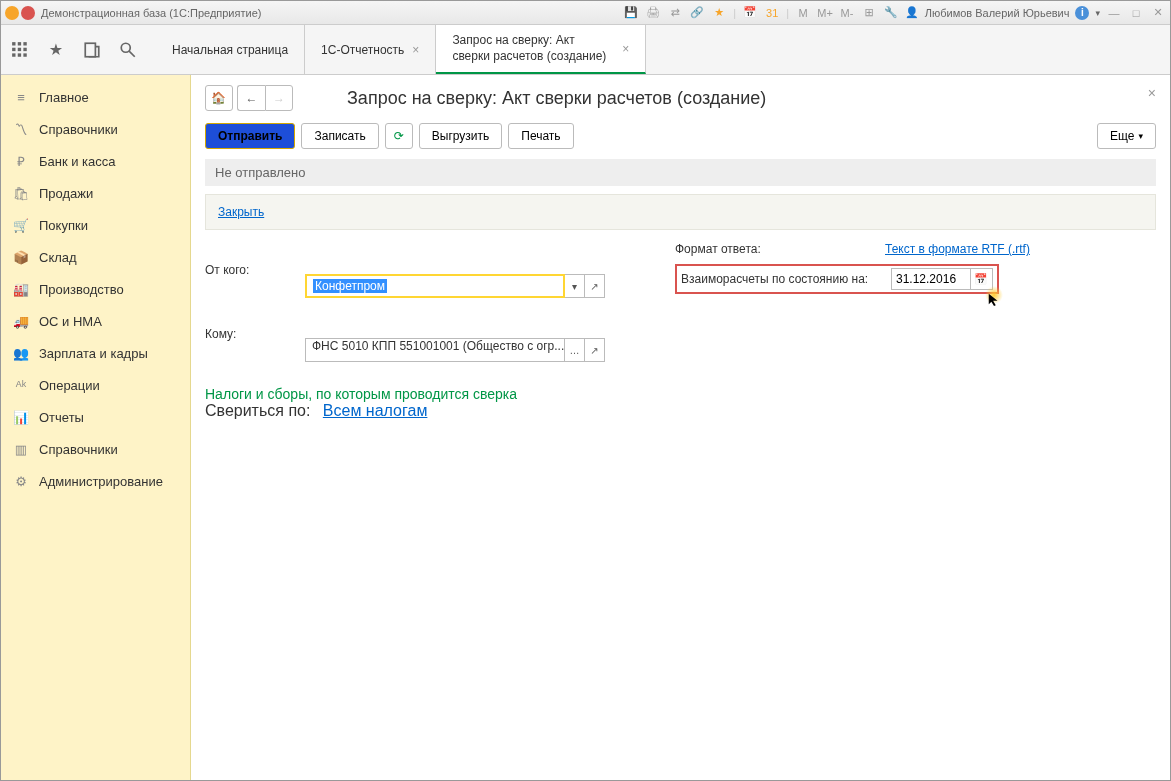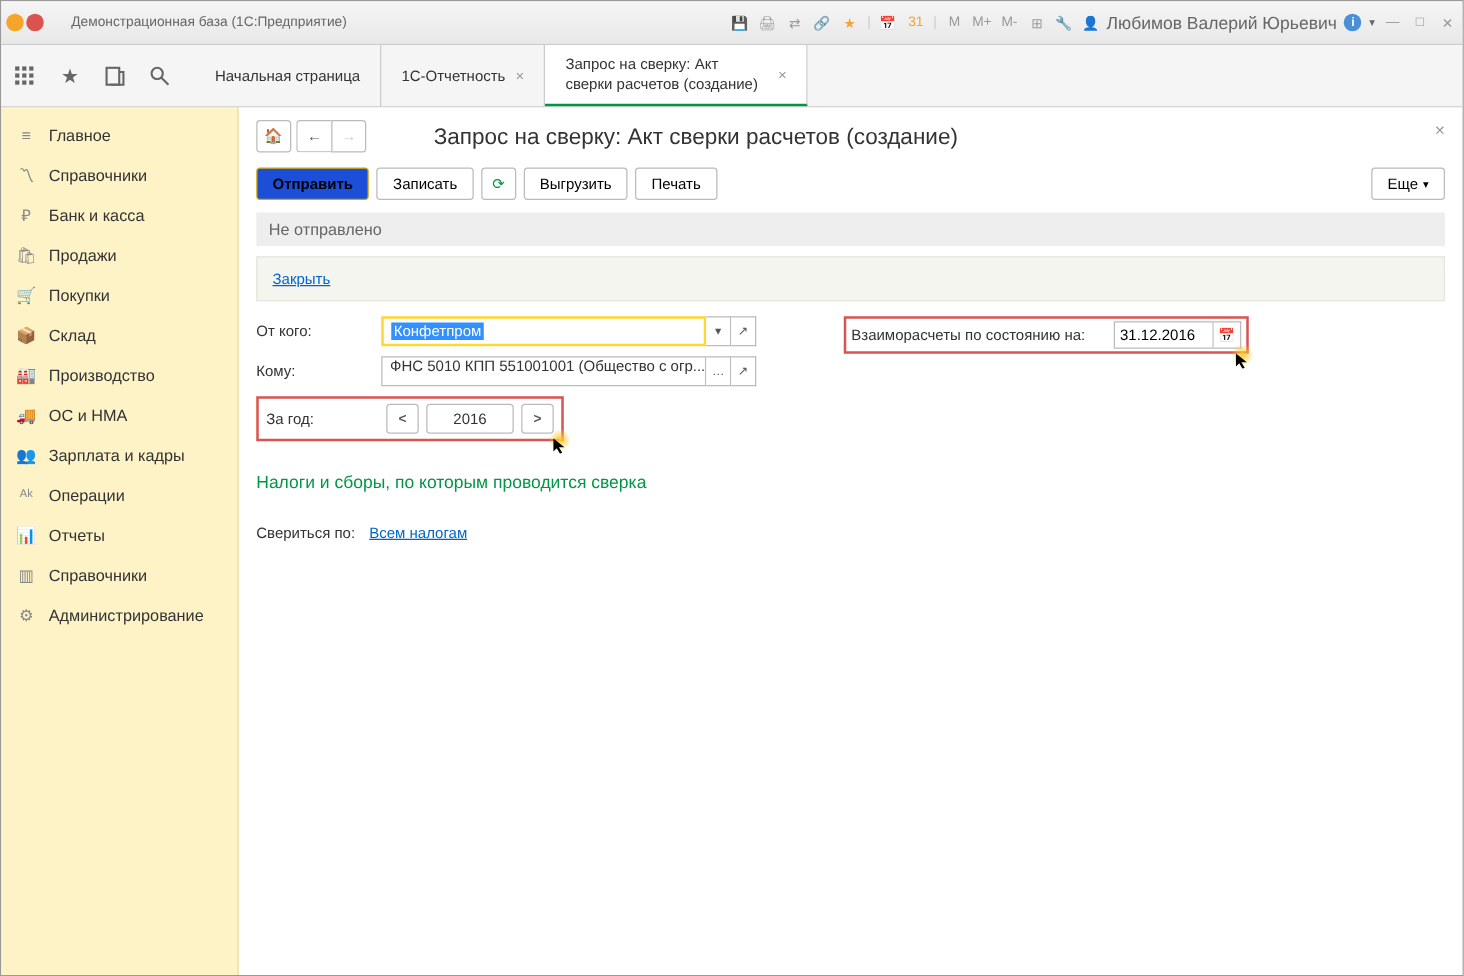--- a/index.html
+++ b/index.html
@@ -1,27 +1,27 @@
 <!DOCTYPE html>
 <html><head>
 <meta charset="utf-8">
 <style>
   * { box-sizing: border-box; margin: 0; padding: 0; }
   body { font-family: Arial, sans-serif; font-size: 12px; color: #333; background: #fff; width: 1171px; height: 781px; overflow: hidden; border: 1px solid #999; }
   
   
-  .titlebar { height: 35px; background: linear-gradient(#f5f5f5, #e8e8e8); display: flex; align-items: center; padding: 0 4px; border-bottom: 1px solid #ccc; font-size: 11px; color: #666; gap: 16px; }
+  .titlebar { height: 24px; background: linear-gradient(#f5f5f5, #e8e8e8); display: flex; align-items: center; padding: 0 4px; border-bottom: 1px solid #ccc; font-size: 11px; color: #666; }
   .titlebar .tb-icons { display: flex; gap: 2px; margin-right: 6px; }
   .tb-circle { width: 14px; height: 14px; border-radius: 50%; display: inline-block; }
   .tb-circle.orange { background: #f7a52a; }
   .tb-circle.red { background: #d9534f; }
   .titlebar .tb-title { flex: 1; }
   .titlebar .tb-right { display: flex; align-items: center; gap: 6px; }
   .tb-btn { width: 16px; height: 16px; display: inline-flex; align-items: center; justify-content: center; color: #999; cursor: pointer; }
-  .tb-user { color: #666; font-size: 14px; }
+  .tb-user { color: #666; font-size: 11px; }
   .tb-info { width:14px; height:14px; border-radius:50%; background:#4a90d9; color:#fff; display:inline-flex; align-items:center; justify-content:center; font-weight:bold; font-size:10px;}
   
   
   .topbar { height: 50px; background: #f5f5f5; border-bottom: 1px solid #ccc; display: flex; }
   .topbar-icons { width: 155px; display: flex; align-items: center; padding-left: 10px; gap: 18px; }
   .topbar-icons .tbi { width: 18px; height: 18px; color: #666; cursor: pointer; display:flex; align-items:center; justify-content:center; }
   .tabs { flex: 1; display: flex; }
   .tab { padding: 8px 16px; border-right: 1px solid #ccc; display: flex; align-items: center; font-size: 12px; color: #333; cursor: pointer; position: relative; max-width: 210px; }
   .tab.active { background: #fff; border-bottom: 2px solid #009646; }
   .tab .tab-close { margin-left: 8px; color: #999; font-size: 12px; cursor: pointer; }
@@ -54,34 +54,34 @@
   .status-bar { margin-top: 10px; padding: 6px 10px; background: #eee; color: #666; font-size: 13px; }
   
   .info-box { margin-top: 8px; padding: 10px 12px; background: #f5f5f0; border: 1px solid #e5e5dc; font-size: 12px; color: #444; display: flex; justify-content: space-between; align-items: flex-start; gap: 20px; }
   .info-box .link { color: #0066cc; text-decoration: underline; cursor: pointer; white-space: nowrap; }
   
   .form-area { margin-top: 12px; display: flex; gap: 50px; }
   .form-col { }
   .form-row { display: flex; align-items: center; margin-bottom: 8px; }
   .form-label { width: 100px; font-size: 12px; color: #333; }
   .form-label-wide { width: 210px; font-size: 12px; color: #333; }
-  .input-wrap { display: flex; height: 24px; }
+  .input-wrap { display: flex; height: 24px; margin-top: 32px; }
   .input { border: 1px solid #bbb; padding: 0 6px; font-size: 12px; height: 24px; }
   .input.highlight { border: 2px solid #ffd633; background:#fff; }
   .input.highlight .sel { background:#3390ff; color:#fff; padding:0 2px;}
   .input-btn { width: 20px; height: 24px; border: 1px solid #bbb; border-left: none; background: #fff; display: inline-flex; align-items: center; justify-content: center; cursor: pointer; font-size: 10px; color:#555;}
   .year-controls { display: flex; align-items: center; gap: 6px; }
   .year-btn { width: 26px; height: 24px; border: 1px solid #bbb; background: #fff; border-radius: 3px; display: inline-flex; align-items: center; justify-content: center; cursor: pointer; font-size:11px; font-weight:bold; color:#555;}
   .year-value { width: 70px; height: 24px; border: 1px solid #bbb; border-radius: 3px; display: inline-flex; align-items: center; justify-content: center; font-size: 12px; }
   
   .red-box-1 { border: 2px solid #d9534f; padding: 4px 6px; display: inline-flex; align-items: center; position: relative; }
   .red-box-2 { border: 2px solid #d9534f; padding: 2px 4px; display: inline-flex; align-items: center; position: relative; }
   
   .section-title { margin-top: 16px; color: #009646; font-size: 14px; }
-  .section-row { margin-top: 26px; font-size: 12px; }
+  .section-row { margin-top: 0; font-size: 16px; }
   .section-row .link { color: #0066cc; text-decoration: underline; cursor: pointer; margin-left: 8px; }
   
   .cursor-spark { position: absolute; width: 20px; height: 20px; pointer-events: none; }
   .cursor-spark::before { content:""; position:absolute; width:18px; height:18px; background: radial-gradient(circle,#ffcc33 0%, rgba(255,204,51,0) 70%); }
   .cursor-arrow { position:absolute; left:2px; top:6px; }
   
   .link-text { color: #0066cc; text-decoration: underline; cursor: pointer; }
   .date-input { width:80px; border:1px solid #bbb; height:22px; padding:0 4px; font-size:12px;}
   .cal-btn { width:22px; height:22px; border:1px solid #bbb; border-left:none; background:#fff; display:inline-flex; align-items:center; justify-content:center; font-size:11px;}
 </style>
@@ -269,38 +269,27 @@
         <div class="form-row">
           <div class="form-label">Кому:</div>
           <div class="input-wrap">
             <div class="input" style="width:260px; display:flex; white-space:nowrap; overflow:hidden;">
                 <span>ФНС 5010 КПП 551001001 (Общество с огр...</span>
               </div>
             <span class="input-btn">…</span>
             <span class="input-btn">↗</span>
           </div>
         </div>
+      </div>
+
+      <div class="form-col">
         <div class="form-row">
-          <div class="red-box-1">
-            <div class="form-label" style="width:96px;">За год:</div>
-            <div class="year-controls">
-              <span class="year-btn">&lt;</span>
-              <span class="year-value">2016</span>
-              <span class="year-btn">&gt;</span>
-            </div>
-            <div class="cursor-spark" style="right:-10px; bottom:-12px;">
-              <svg class="cursor-arrow" width="14" height="14" viewBox="0 0 16 16">
-                  <path d="M2 2 L2 14 L5 11 L8 16 L10 15 L7 10 L12 10 Z" fill="#000"></path>
-                </svg>
-            </div>
-          </div>
+          <div class="form-label-wide">Формат ответа:</div>
+          <span class="link-text">Текст в формате RTF (.rtf)</span>
         </div>
-      </div>
-
-      <div class="form-col">
         <div class="form-row">
           <div class="red-box-2">
             <div class="form-label-wide">Взаиморасчеты по состоянию на:</div>
             <input class="date-input" value="31.12.2016" style="">
             <span class="cal-btn">📅</span>
             <div class="cursor-spark" style="right:-8px; bottom:-14px;">
               <svg class="cursor-arrow" width="14" height="14" viewBox="0 0 16 16">
                   <path d="M2 2 L2 14 L5 11 L8 16 L10 15 L7 10 L12 10 Z" fill="#000"></path>
                 </svg>
             </div>

